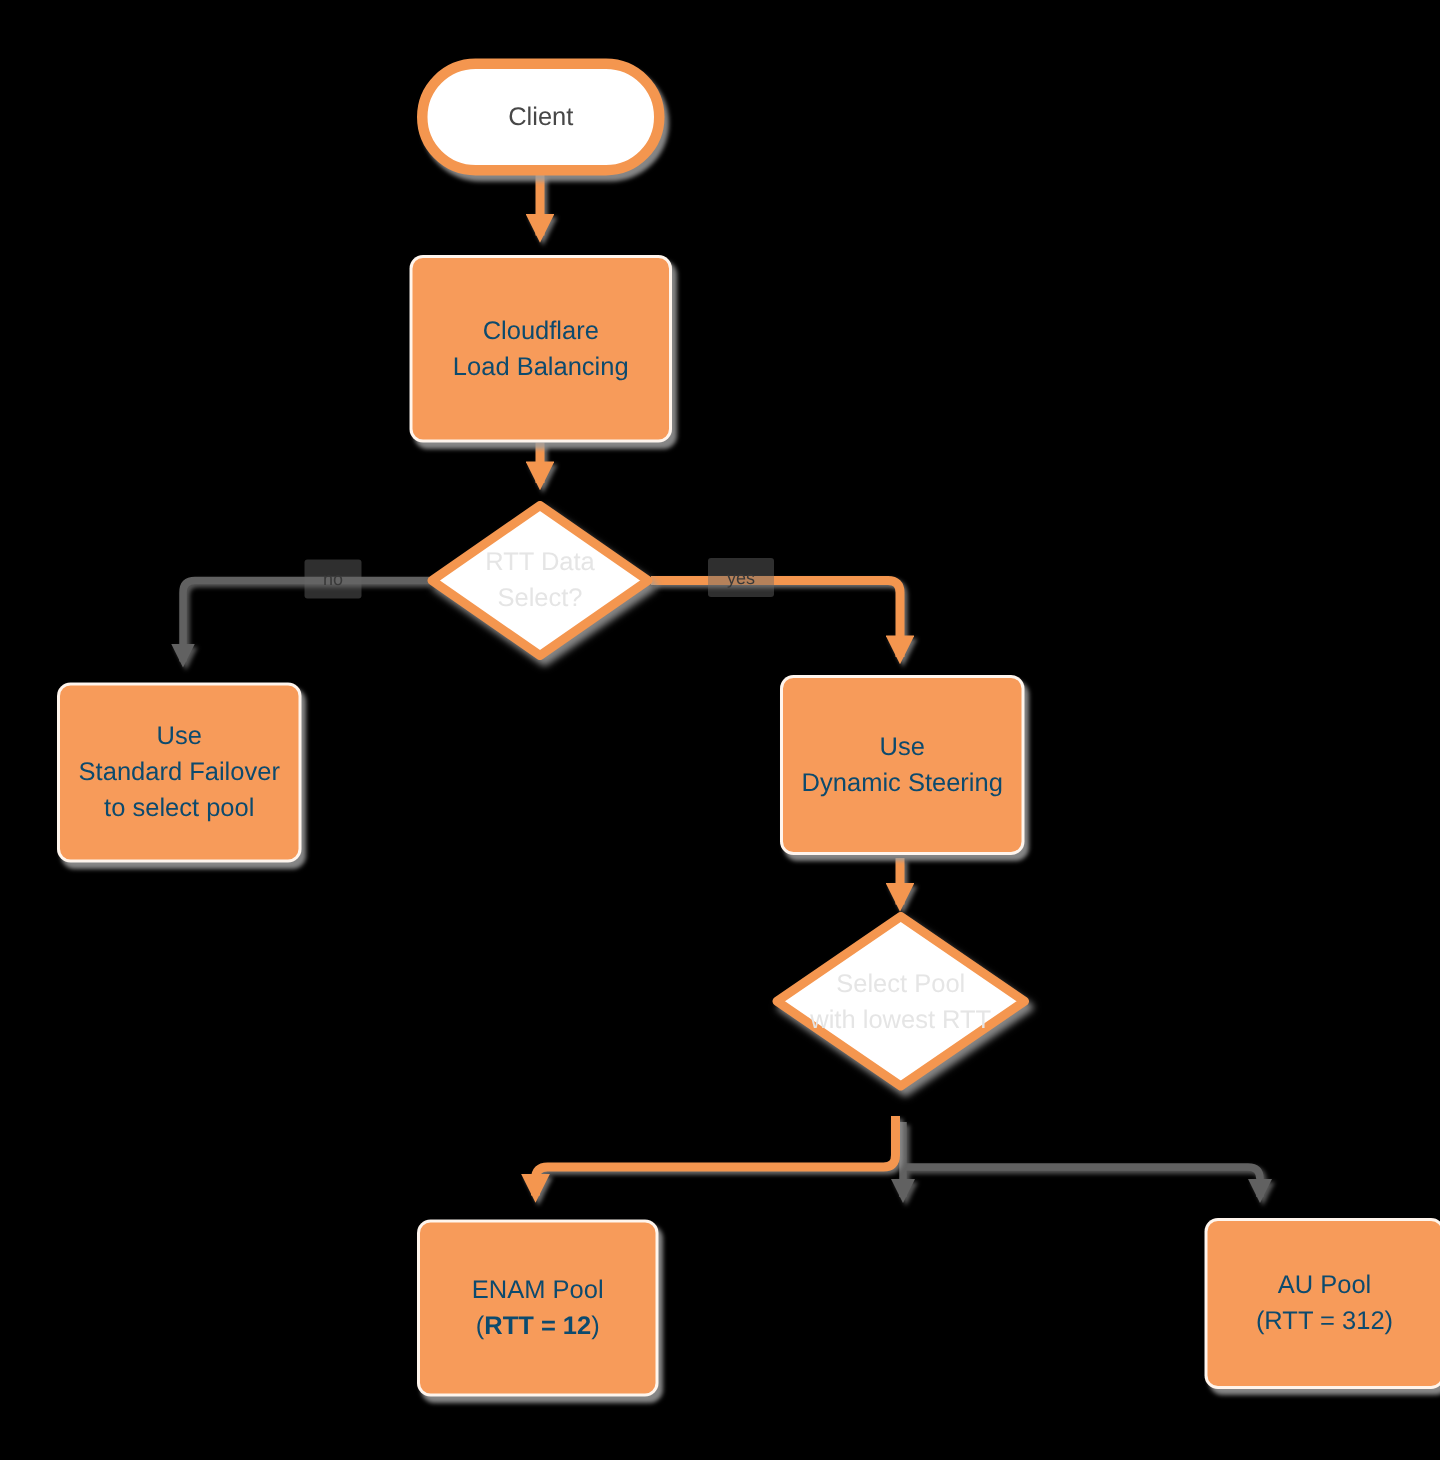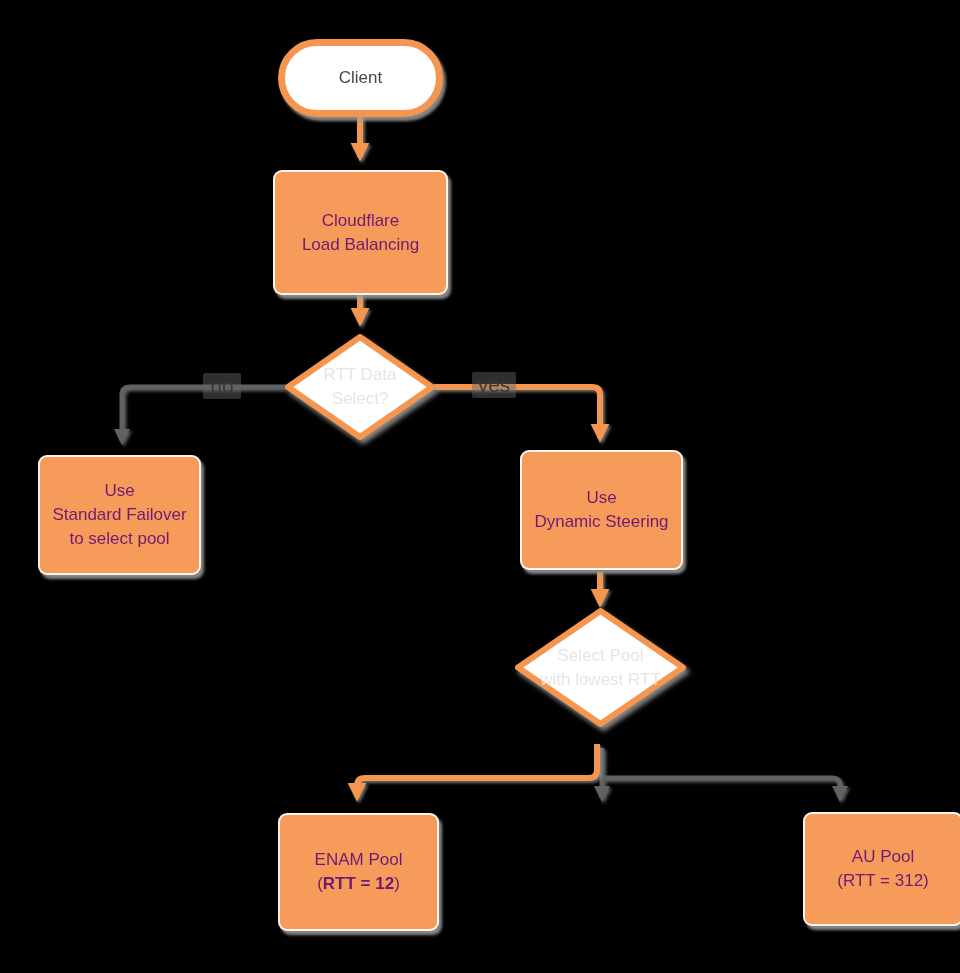--- a/index.html
+++ b/index.html
@@ -30,21 +30,21 @@
     flex-direction: column;
     align-items: center;
     justify-content: center;
     text-align: center;
   }
   .rect {
     background: #f79b5a;
     border: 2px solid rgba(255,253,250,0.92);
     border-radius: 9px;
     box-shadow: 3px 4px 3px rgba(158,158,158,0.85);
-    color: #701a75;
+    color: #0c4a6e;
     font-size: 17px;
     line-height: 24px;
   }
   .rect .line { display: block; }
   .stadium {
     background: #ffffff;
     border: 7px solid #f4964f;
     border-radius: 42px;
     box-shadow: 3px 4px 3px rgba(158,158,158,0.85);
     color: #474747;
@@ -70,21 +70,21 @@
     color: #e5e5e5;
     font-size: 17px;
     line-height: 24px;
   }
   .diamond-label .line { display: block; }
   .edge-label {
     position: absolute;
     display: flex;
     align-items: center;
     justify-content: center;
-    font-size: 21px;
+    font-size: 12px;
     color: #393939;
     background: rgba(105,105,105,0.45);
     border-radius: 2px;
   }
   .bold { font-weight: bold; }
 </style>
 </head>
 <body>
 
 <div class="canvas">

